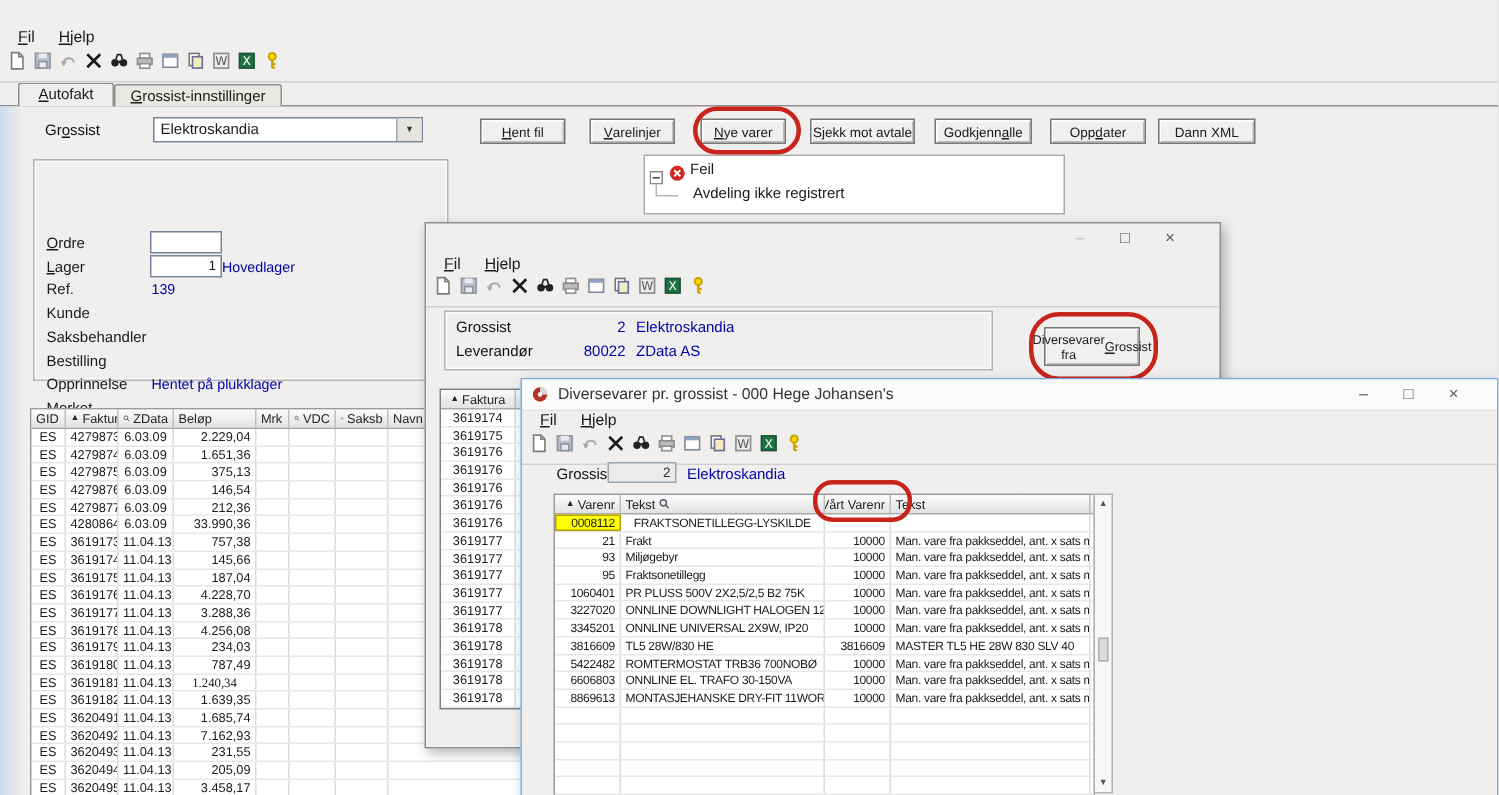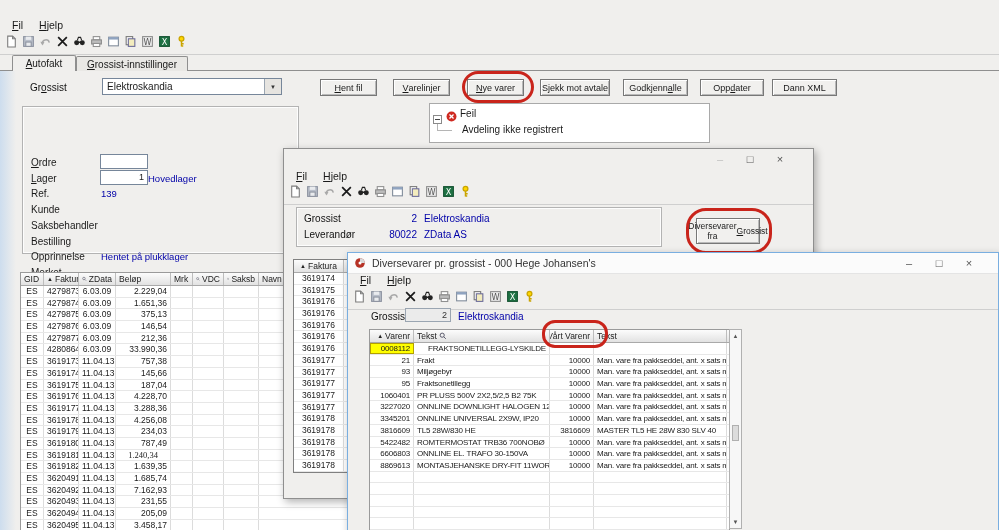--- a/index.html
+++ b/index.html
@@ -760,21 +760,21 @@
           </div>
           <div class="thcell" style="width: 44px; justify-content: flex-end;">
             <span>Vårt Varenr</span>
           </div>
           <div class="thcell" style="width: 133px; justify-content: flex-start;">
             <span>Tekst</span>
           </div>
         </div>
         <div class="trow">
           <div class="tcell hl" style="width: 44px; text-align: right; font-size: 8px; letter-spacing: -0.2px;">0008112</div>
-          <div class="tcell" style="width: 136px; text-align: right; font-size: 8px; letter-spacing: -0.2px;">FRAKTSONETILLEGG-LYSKILDE</div>
+          <div class="tcell" style="width: 136px; text-align: center; font-size: 8px; letter-spacing: -0.2px;">FRAKTSONETILLEGG-LYSKILDE</div>
           <div class="tcell" style="width: 44px; text-align: right; font-size: 8px; letter-spacing: -0.2px;"></div>
           <div class="tcell" style="width: 133px; text-align: left; font-size: 8px; letter-spacing: -0.2px;"></div>
         </div>
         <div class="trow">
           <div class="tcell" style="width: 44px; text-align: right; font-size: 8px; letter-spacing: -0.2px;">21</div>
           <div class="tcell" style="width: 136px; text-align: left; font-size: 8px; letter-spacing: -0.2px;">Frakt</div>
           <div class="tcell" style="width: 44px; text-align: right; font-size: 8px; letter-spacing: -0.2px;">10000</div>
           <div class="tcell" style="width: 133px; text-align: left; font-size: 8px; letter-spacing: -0.2px;">Man. vare fra pakkseddel, ant. x sats m/</div>
         </div>
         <div class="trow">

